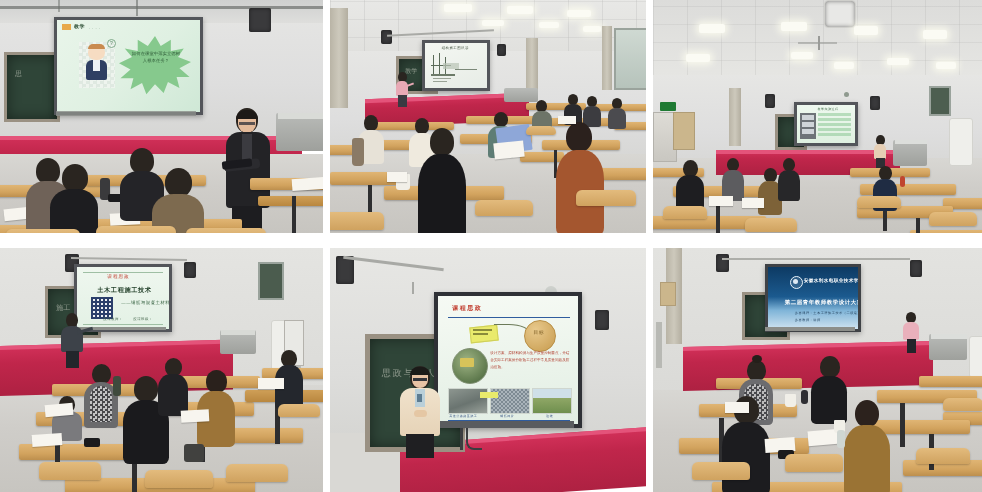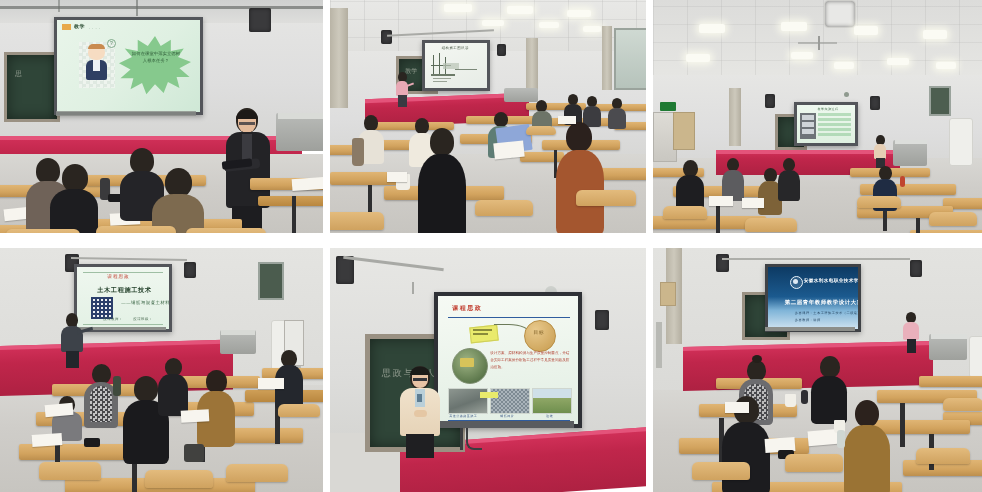--- a/index.html
+++ b/index.html
@@ -416,20 +416,23 @@
         <div class="wall" style="top:0;height:58%;background:linear-gradient(180deg,#e4e4e1,#dbdbd8)"></div>
         <div class="floor" style="height:44%;top:56%"></div>
 
         <div class="speaker" style="left:20%;top:6px;width:14px;height:18px"></div>
         <div class="speaker" style="left:57%;top:14px;width:12px;height:16px"></div>
         <div style="position:absolute;left:22%;top:10px;width:36%;height:2px;background:#aaaba7;transform:rotate(1deg)"></div>
         <div class="window" style="left:80%;top:14px;width:22px;height:34px;background:#4b5c4e"></div>
         <div class="ac" style="left:84%;top:72px;width:26px;height:56px"></div>
         <div style="position:absolute;left:92%;top:98px;width:4px;height:30px;background:#b9bab6"></div>
 
+        <div class="blackboard" style="left:14%;top:38px;width:50px;height:46px">
+          <span class="chalk" style="left:8px;top:14px;font-size:7px">施工</span>
+        </div>
 
         <div class="screen" style="left:23%;top:16px;width:92px;height:62px">
           <div class="s-bg" style="background:linear-gradient(180deg,#eff7ef,#e3f1e5)"></div>
           <div style="position:absolute;left:6px;top:5px;right:6px;height:1px;background:#9fbfa4"></div>
           <div class="s-txt" style="left:30px;top:7px;font-size:4.6px;color:#c0392b;letter-spacing:1px">课程思政</div>
           <div class="s-txt" style="left:20px;top:19px;font-size:6.2px;color:#23402a;font-weight:bold;letter-spacing:.6px">土木工程施工技术</div>
           <div class="s-txt" style="left:44px;top:33px;font-size:4.4px;color:#2f5c3a">——钢筋与混凝土材料</div>
           <div class="qr" style="left:14px;top:30px;width:22px;height:22px"></div>
           <div class="s-txt" style="left:26px;top:50px;font-size:3.4px;color:#4b6b52">授课教师：</div>
           <div class="s-txt" style="left:56px;top:50px;font-size:3.4px;color:#4b6b52">授课班级：</div>

